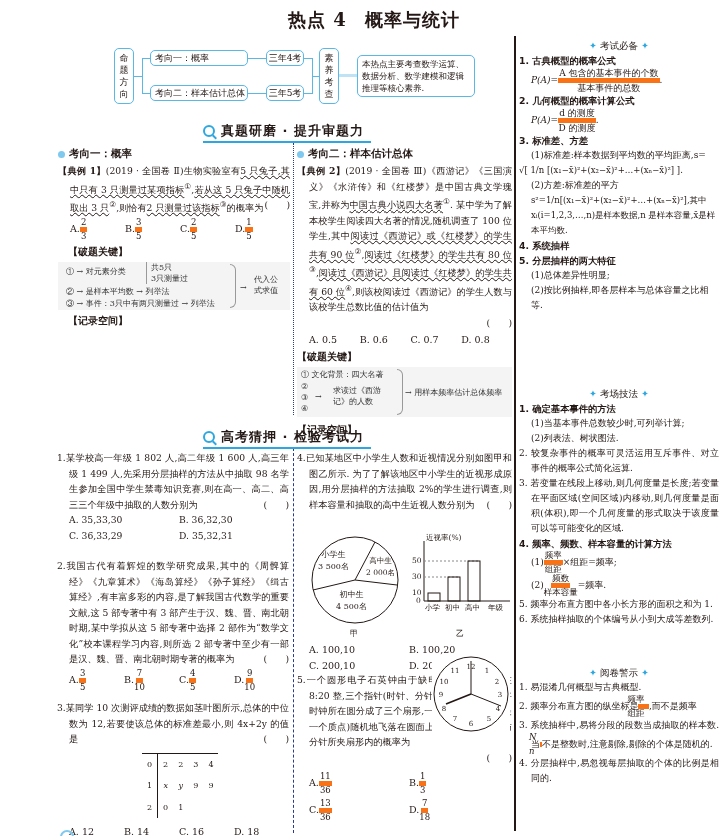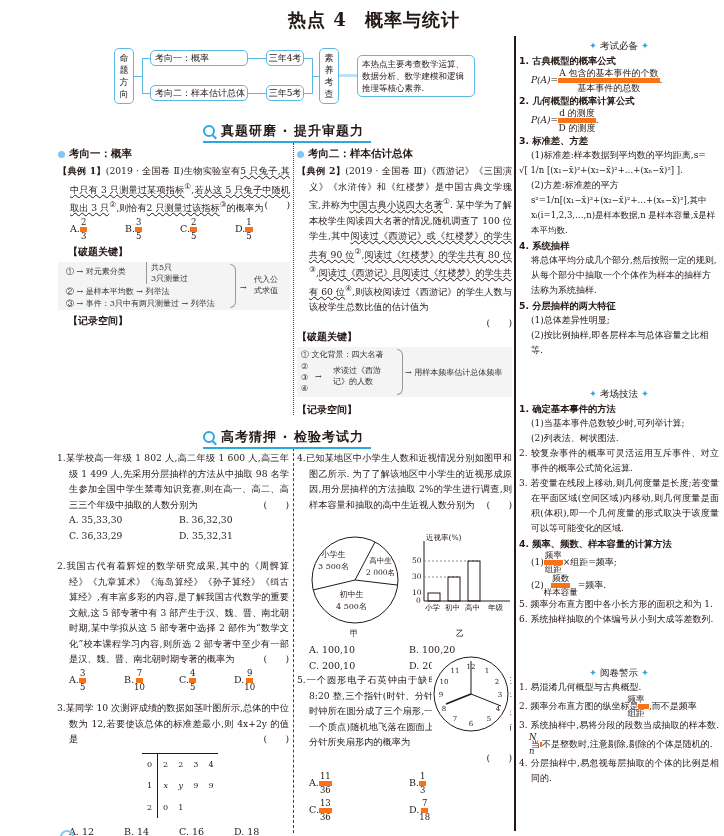--- a/index.html
+++ b/index.html
@@ -153,20 +153,26 @@
 <div class="abs" style="left:297px;top:147px;width:215px;">
   <div class="sub-head">
       <span class="dot"></span>
       <span>考向二：样本估计总体</span>
     </div>
   <div class="para" style="margin-top:2px;">
     <span class="hang">
       <b>【典例 2】</b><span>(2019 · 全国卷 Ⅲ)</span><span>《西游记》《三国演义》《水浒传》和《红楼梦》是中国古典文学瑰宝,并称为</span><span class="u">中国古典小说四大名著</span><sup>①</sup><span>. 某中学为了解本校学生阅读四大名著的情况,随机调查了 100 位学生,其中</span><span class="u">阅读过《西游记》或《红楼梦》的学生共有 90 位</span><sup>②</sup><span>,</span><span class="u">阅读过《红楼梦》的学生共有 80 位</span><sup>③</sup><span>,</span><span class="u">阅读过《西游记》且阅读过《红楼梦》的学生共有 60 位</span><sup>④</sup><span>,则该校阅读过《西游记》的学生人数与该校学生总数比值的估计值为</span>
     </span>
     <div style="text-align:right;">(　　)</div>
+  </div>
+  <div class="opts" style="padding-left:12px;">
+    <span>A. 0.5</span>
+    <span>B. 0.6</span>
+    <span>C. 0.7</span>
+    <span>D. 0.8</span>
   </div>
   <div class="key">【破题关键】</div>
   <div class="keybox" style="position:relative;height:50px;margin-top:3px;">
     <div class="abs" style="left:4px;top:2px;">① 文化背景：四大名著</div>
     <div class="abs" style="left:4px;top:14px;line-height:11px;">
         <div>②</div>
         <div>③</div>
         <div>④</div>
       </div>
     <div class="abs" style="left:18px;top:24px;">→</div>
@@ -361,21 +367,20 @@
   <div class="rc-p" style="display:flex;align-items:center;"><i>P(A)=</i><span class="frac" style="font-size:9px;line-height:10px;">
         <span class="n">d 的测度</span>
         <span>D 的测度</span>
       </span>.</div>
   <div class="rc-t">3. 标准差、方差</div>
   <div class="rc-p">(1)标准差:样本数据到平均数的平均距离,s=</div>
   <div style="font-size:8.5px;line-height:15px;">√[ 1/n [(x₁−x̄)²+(x₂−x̄)²+…+(xₙ−x̄)²] ].</div>
   <div class="rc-p">(2)方差:标准差的平方</div>
   <div class="rc-p" style="font-size:8.5px;">s²=1/n[(x₁−x̄)²+(x₂−x̄)²+…+(xₙ−x̄)²],其中 xᵢ(i=1,2,3,…,n)是样本数据,n 是样本容量,x̄是样本平均数.</div>
   <div class="rc-t">4. 系统抽样</div>
-  <div class="rc-p">将总体平均分成几个部分,然后按照一定的规则,从每个部分中抽取一个个体作为样本的抽样方法称为系统抽样.</div>
   <div class="rc-t">5. 分层抽样的两大特征</div>
   <div class="rc-p">(1)总体差异性明显;</div>
   <div class="rc-p">(2)按比例抽样,即各层样本与总体容量之比相等.</div>
 </div>
 
 <div class="abs" style="left:519px;top:388px;width:200px;">
   <div class="rc-head"><span class="star">✦</span> <span>考场技法</span> <span class="star">✦</span></div>
   <div class="rc-t">1. 确定基本事件的方法</div>
   <div class="rc-p">(1)当基本事件总数较少时,可列举计算;</div>
   <div class="rc-p">(2)列表法、树状图法.</div>

